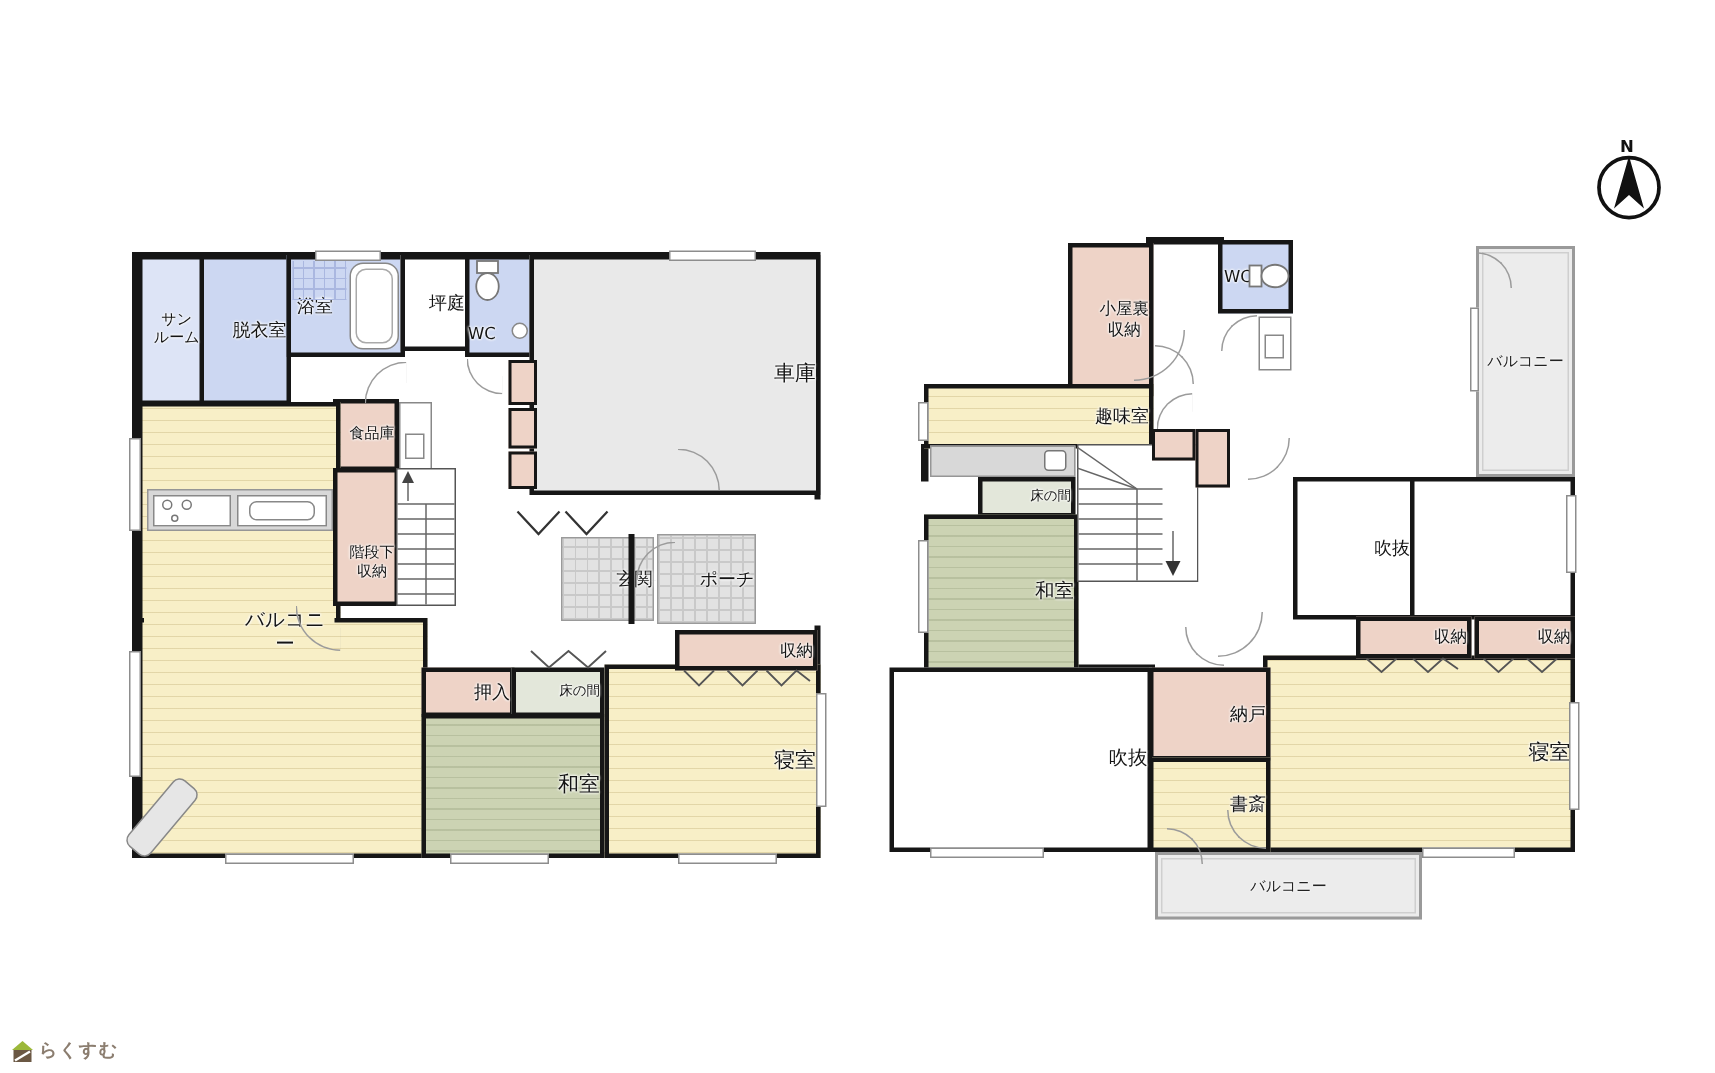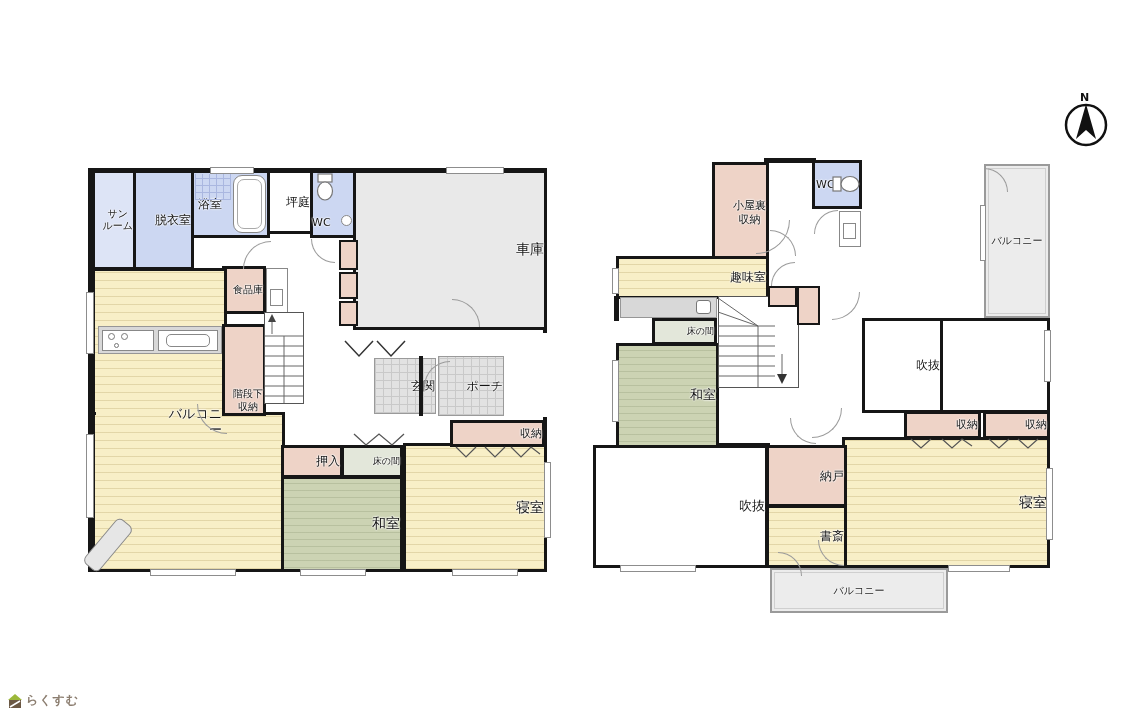--- a/index.html
+++ b/index.html
@@ -35,21 +35,21 @@
         text-shadow:0 0 2px #fff,0 0 2px #fff;}
   .wall{position:absolute;background:#161616;}
   .win{position:absolute;box-sizing:border-box;background:#fff;border:1px solid #8d8d8d;}
   .fixture{position:absolute;box-sizing:border-box;background:#fff;border:1.5px solid #888;}
   .arc{position:absolute;box-sizing:border-box;border:1.4px solid #9b9b9b;background:transparent;}
   .arc.tl{border-right:none;border-bottom:none;border-radius:100% 0 0 0;}
   .arc.tr{border-left:none;border-bottom:none;border-radius:0 100% 0 0;}
   .arc.bl{border-right:none;border-top:none;border-radius:0 0 0 100%;}
   .arc.br{border-left:none;border-top:none;border-radius:0 0 100% 0;}
   .lbl{position:absolute;color:#141414;text-shadow:0 0 2px #fff,0 0 2px #fff,0 0 2px #fff;
-       white-space:pre-line;text-align:right;line-height:1.2;}
+       white-space:pre-line;text-align:center;line-height:1.2;}
   .counter{position:absolute;box-sizing:border-box;background:#d8d8d8;border:1px solid #969696;}
   .burner{position:absolute;box-sizing:border-box;border:1px solid #777;border-radius:50%;background:#fff;}
   .logo{position:absolute;display:flex;align-items:center;gap:4px;
         color:#8b7d6f;font-size:12px;font-weight:bold;letter-spacing:1px;}
 </style>
 </head>
 <body>
 
 <div id="canvas">
 
@@ -98,21 +98,21 @@
   <div class="lbl" style="left:158px;top:406px;width:64px;font-size:13px;">バルコニー</div>
 
   <div class="counter" style="left:98px;top:326px;width:124px;height:28px;"></div>
   <div class="fixture" style="left:102px;top:330px;width:52px;height:21px;"></div>
   <div class="burner" style="left:108px;top:333px;width:7px;height:7px;"></div>
   <div class="burner" style="left:121px;top:333px;width:7px;height:7px;"></div>
   <div class="burner" style="left:114px;top:343px;width:5px;height:5px;"></div>
   <div class="fixture" style="left:158px;top:330px;width:60px;height:21px;"></div>
   <div class="abs" style="left:166px;top:334px;width:44px;height:13px;border:1px solid #888;border-radius:5px;background:#fff;"></div>
 
-  <div class="room pink" style="left:222px;top:324px;width:44px;height:92px;font-size:10px;align-items:flex-end;padding-bottom:0;">
+  <div class="room pink" style="left:222px;top:312px;width:44px;height:92px;font-size:10px;align-items:flex-end;padding-bottom:13px;">
     <span>階段下
 収納</span></div>
 
   <svg class="abs" style="left:264px;top:312px;" width="40" height="92" viewBox="0 0 40 92">
     <rect x="0.5" y="0.5" width="39" height="91" fill="#fff" stroke="#555" stroke-width="1"></rect>
     <g stroke="#666" stroke-width="1">
       <line x1="1" y1="24" x2="39" y2="24"></line>
         <line x1="1" y1="34" x2="39" y2="34"></line>
       <line x1="1" y1="44" x2="39" y2="44"></line>
         <line x1="1" y1="54" x2="39" y2="54"></line>

